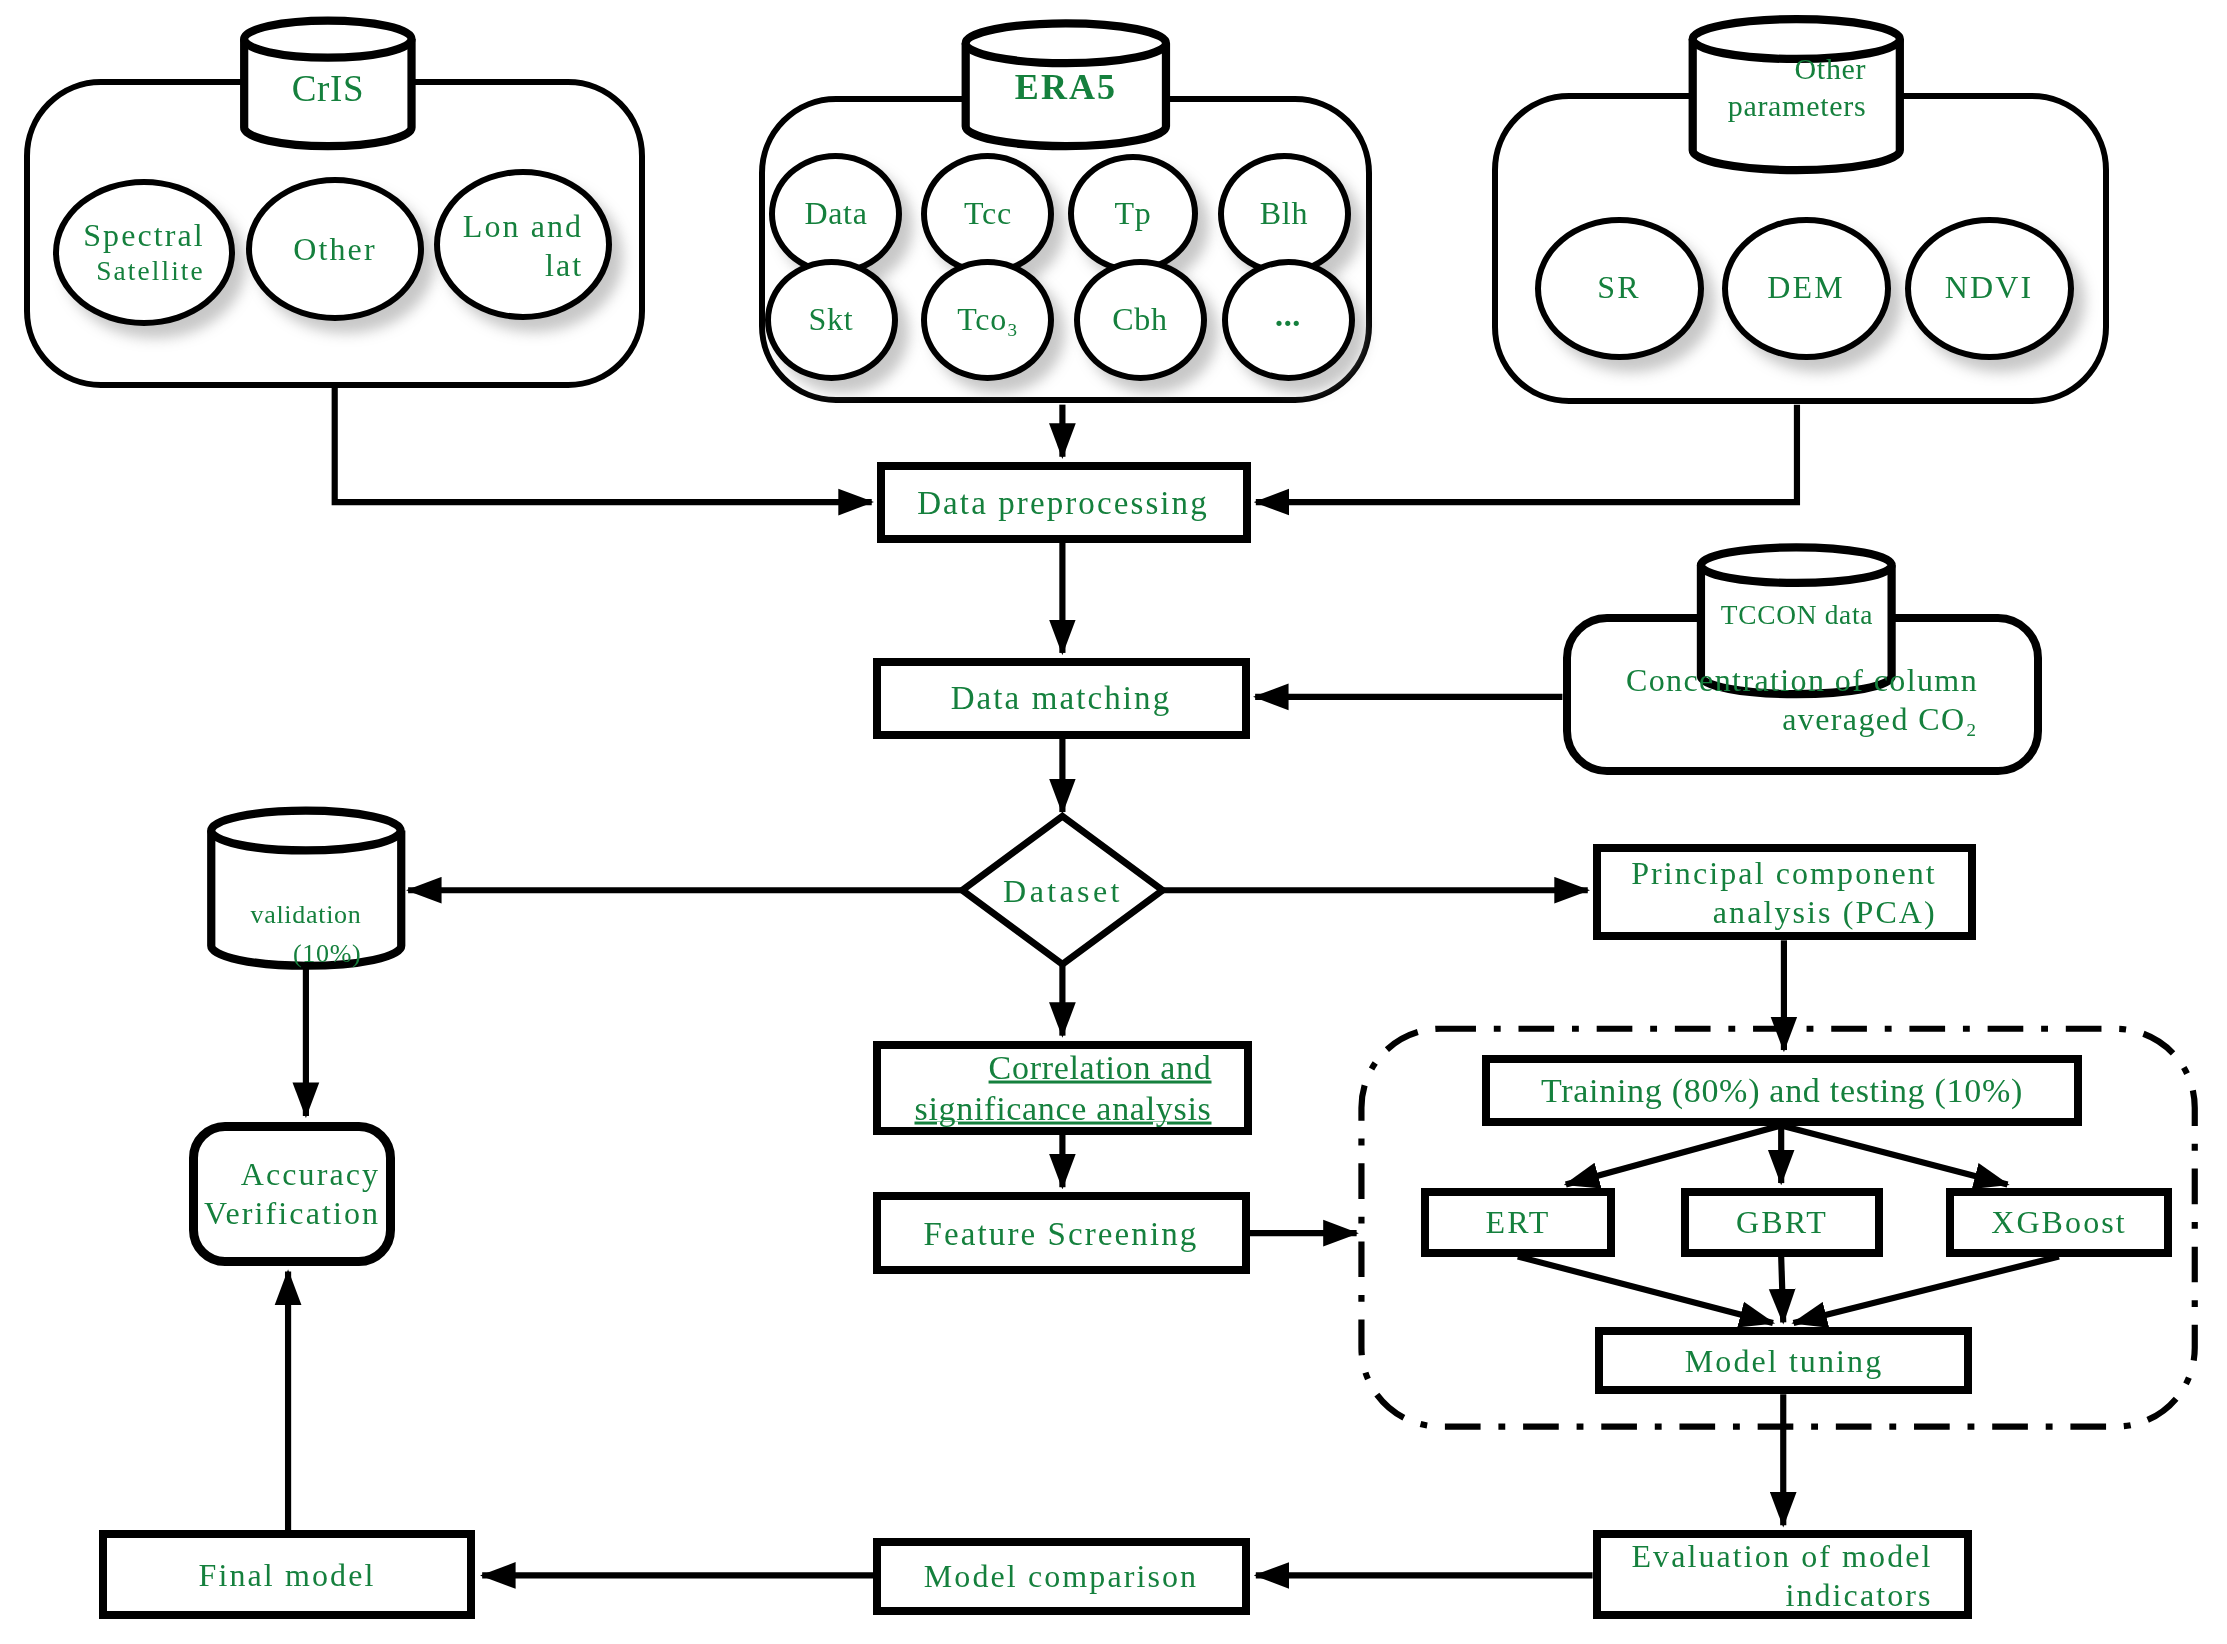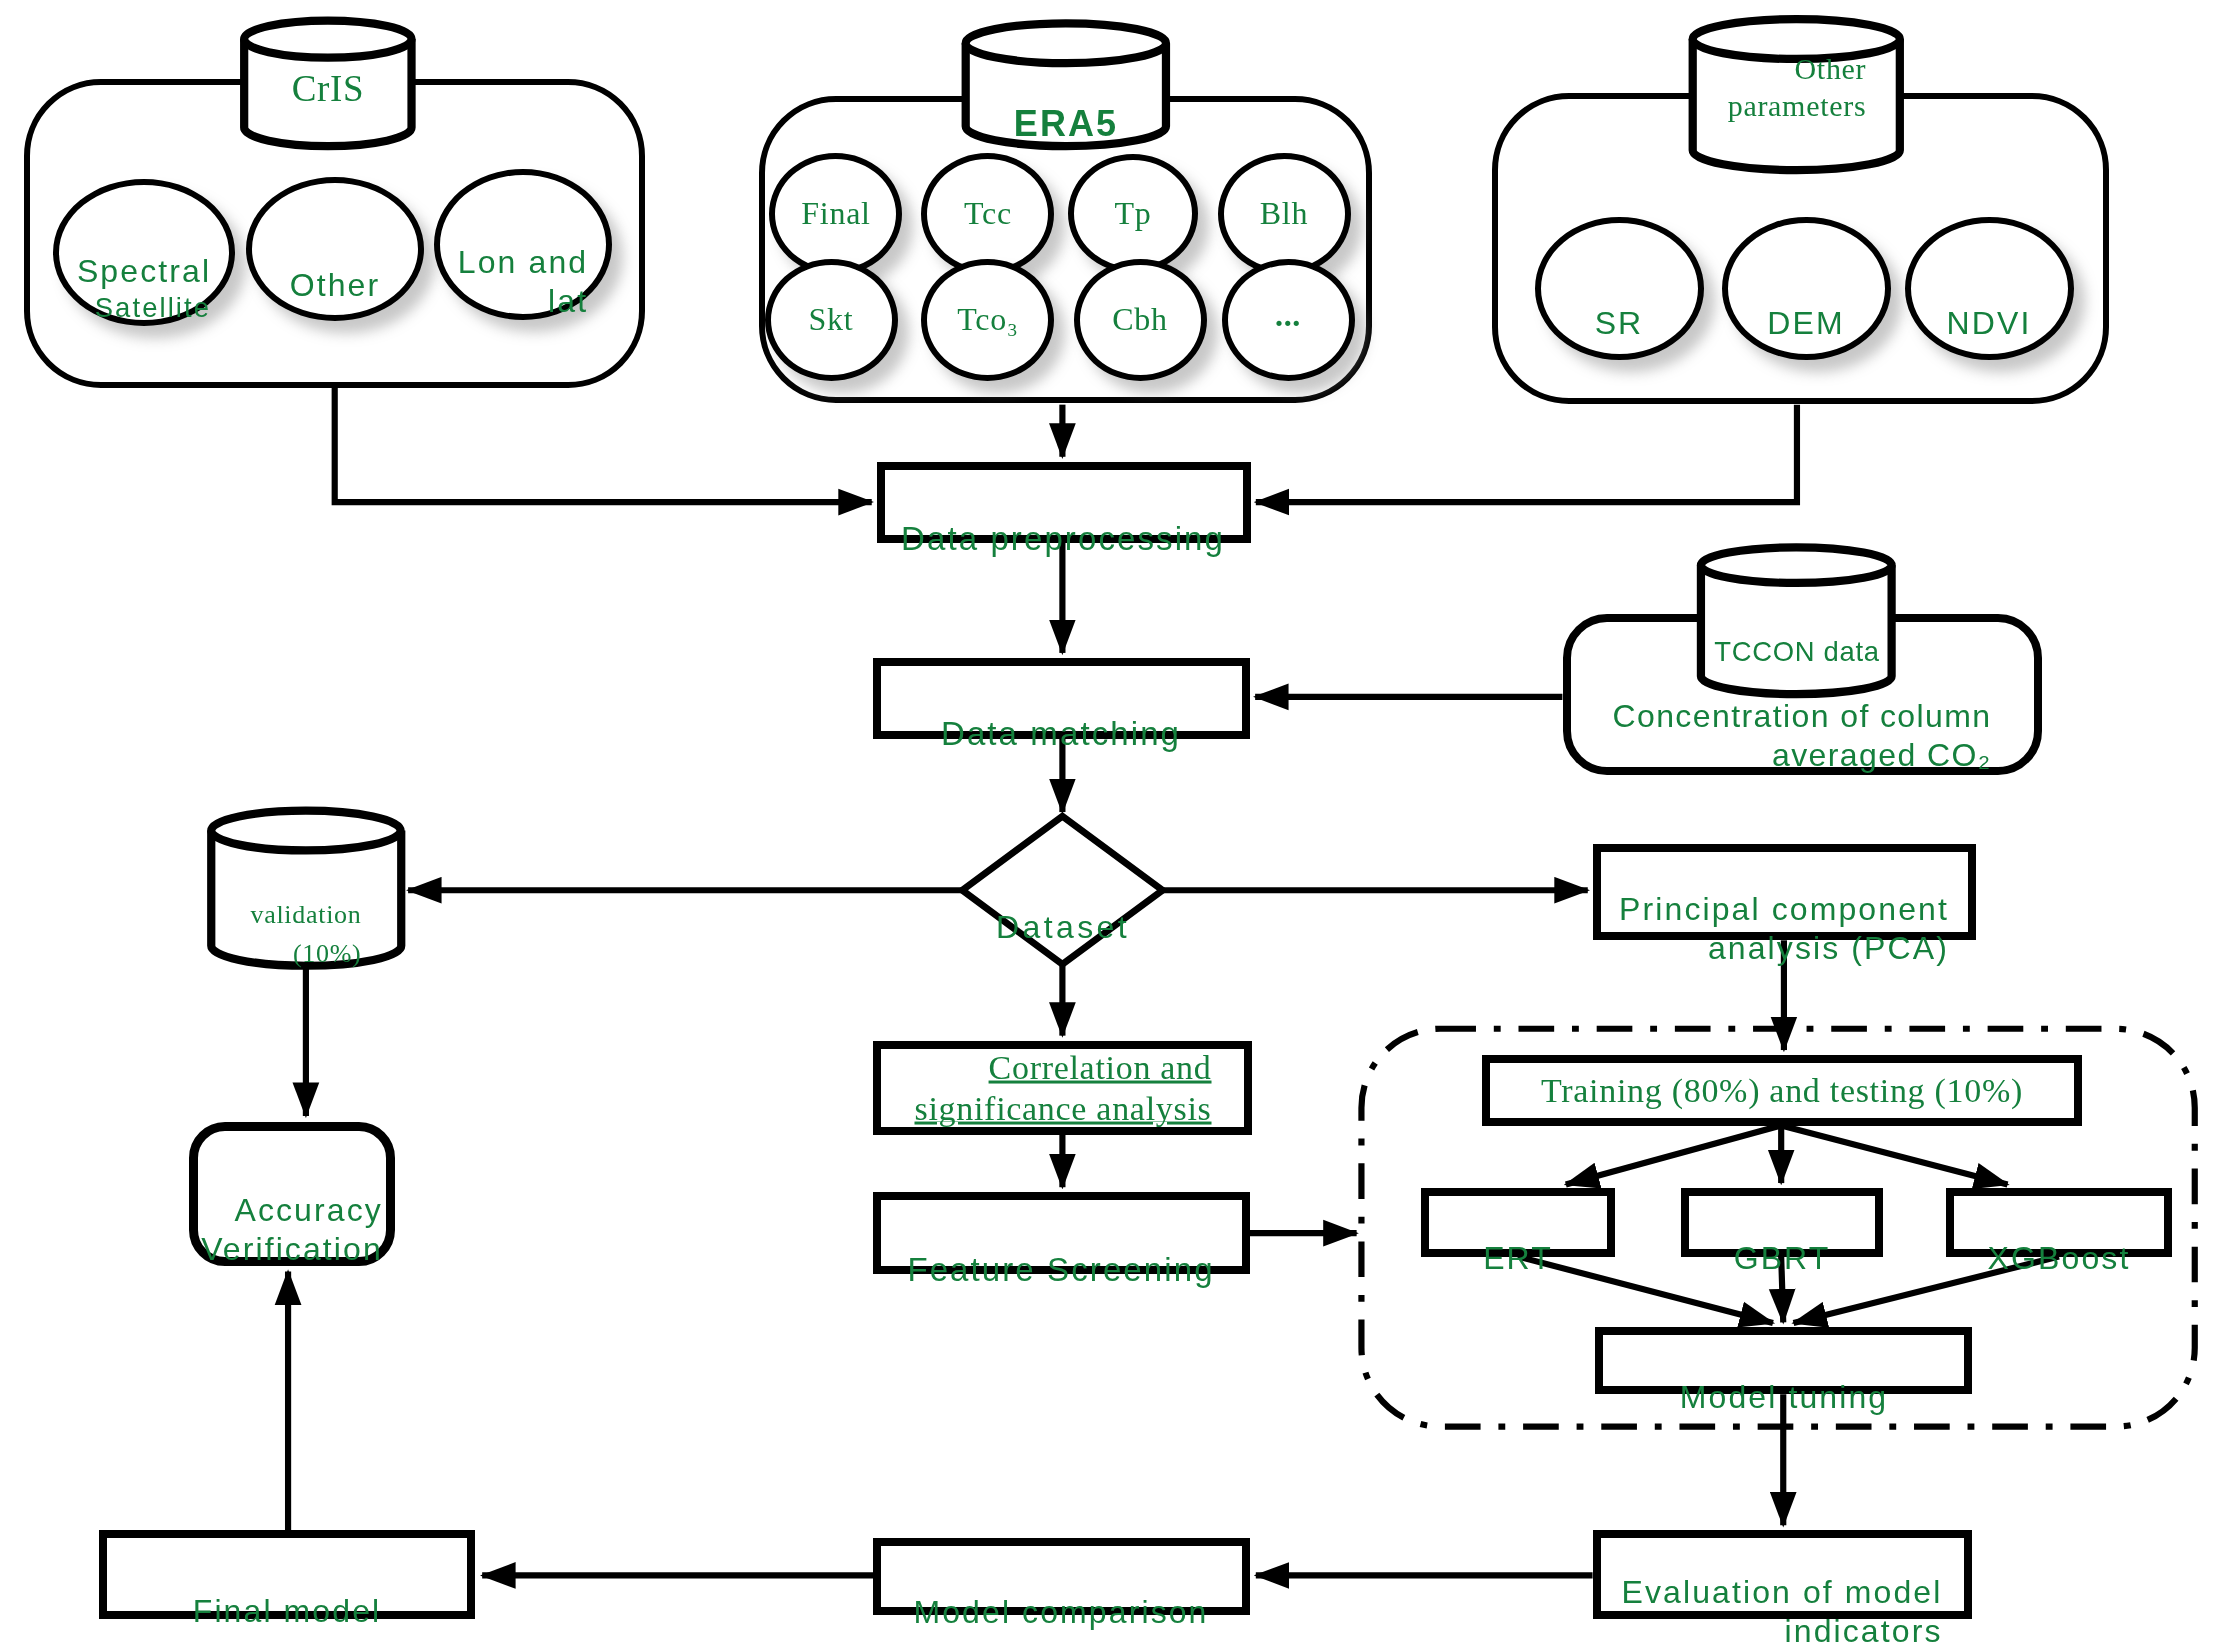--- a/index.html
+++ b/index.html
@@ -16,21 +16,21 @@
   
   svg.connectors{position:absolute;left:0;top:0;z-index:5;pointer-events:none;}
   .cyl{fill:#ffffff;stroke:#000;stroke-width:12px;}
   .arrow{fill:none;stroke:#000;stroke-width:9px;}
   .diamond{fill:#ffffff;stroke:#000;stroke-width:10px;}
   .dashdot{fill:none;stroke:#000;stroke-width:9px;stroke-dasharray:52 26 10 26;}
 
   
   .label{position:absolute;transform:translate(-50%,-50%);text-align:right;color:#15803d;
          white-space:nowrap;z-index:10;line-height:1.22;}
-  .sans{font-family:Liberation Sans, sans-serif;letter-spacing:2.1px;margin-top:36px;}
+  .sans{font-family:Liberation Serif, serif;letter-spacing:2.1px;}
   .serif{font-family:"Liberation Serif",serif;letter-spacing:0.7px;}
   .label span{display:block;}
   .bold{font-weight:700;}
   .w600{font-weight:600;}
 </style>
 </head>
 <body>
 
 <div class="canvas">
 
@@ -138,21 +138,21 @@
   <div class="label sans" style="left:144px;top:252px;">
     <span style="font-size:32px;">Spectral</span>
     <span style="font-size:27.4px;">Satellite</span>
   </div>
   <div class="label sans" style="left:335px;top:250px;font-size:32px;">Other</div>
   <div class="label sans" style="left:523px;top:246px;font-size:32px;">
     <span>Lon and</span>
     <span>lat</span>
   </div>
 
-  <div class="label serif" style="left:836px;top:214px;font-size:32px;">Final</div>
+  <div class="label serif" style="left:836px;top:214px;font-size:32px;">Data</div>
   <div class="label serif" style="left:988px;top:214px;font-size:32px;">Tcc</div>
   <div class="label serif" style="left:1133px;top:214px;font-size:32px;">Tp</div>
   <div class="label serif" style="left:1284px;top:214px;font-size:32px;">Blh</div>
   <div class="label serif" style="left:831px;top:320px;font-size:32px;">Skt</div>
   <div class="label serif" style="left:988px;top:320px;font-size:32px;">Tco₃</div>
   <div class="label serif" style="left:1140px;top:320px;font-size:32px;">Cbh</div>
   <div class="label serif bold" style="left:1288px;top:316px;font-size:32px;">...</div>
 
   <div class="label sans" style="left:1619px;top:288px;font-size:32px;">SR</div>
   <div class="label sans" style="left:1806px;top:288px;font-size:32px;">DEM</div>

